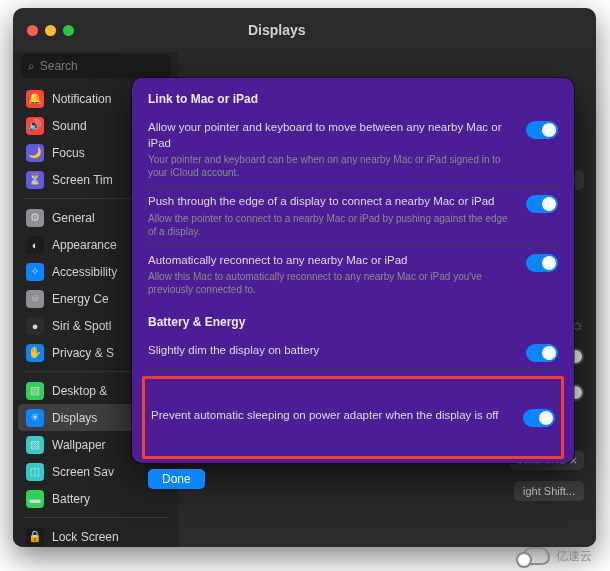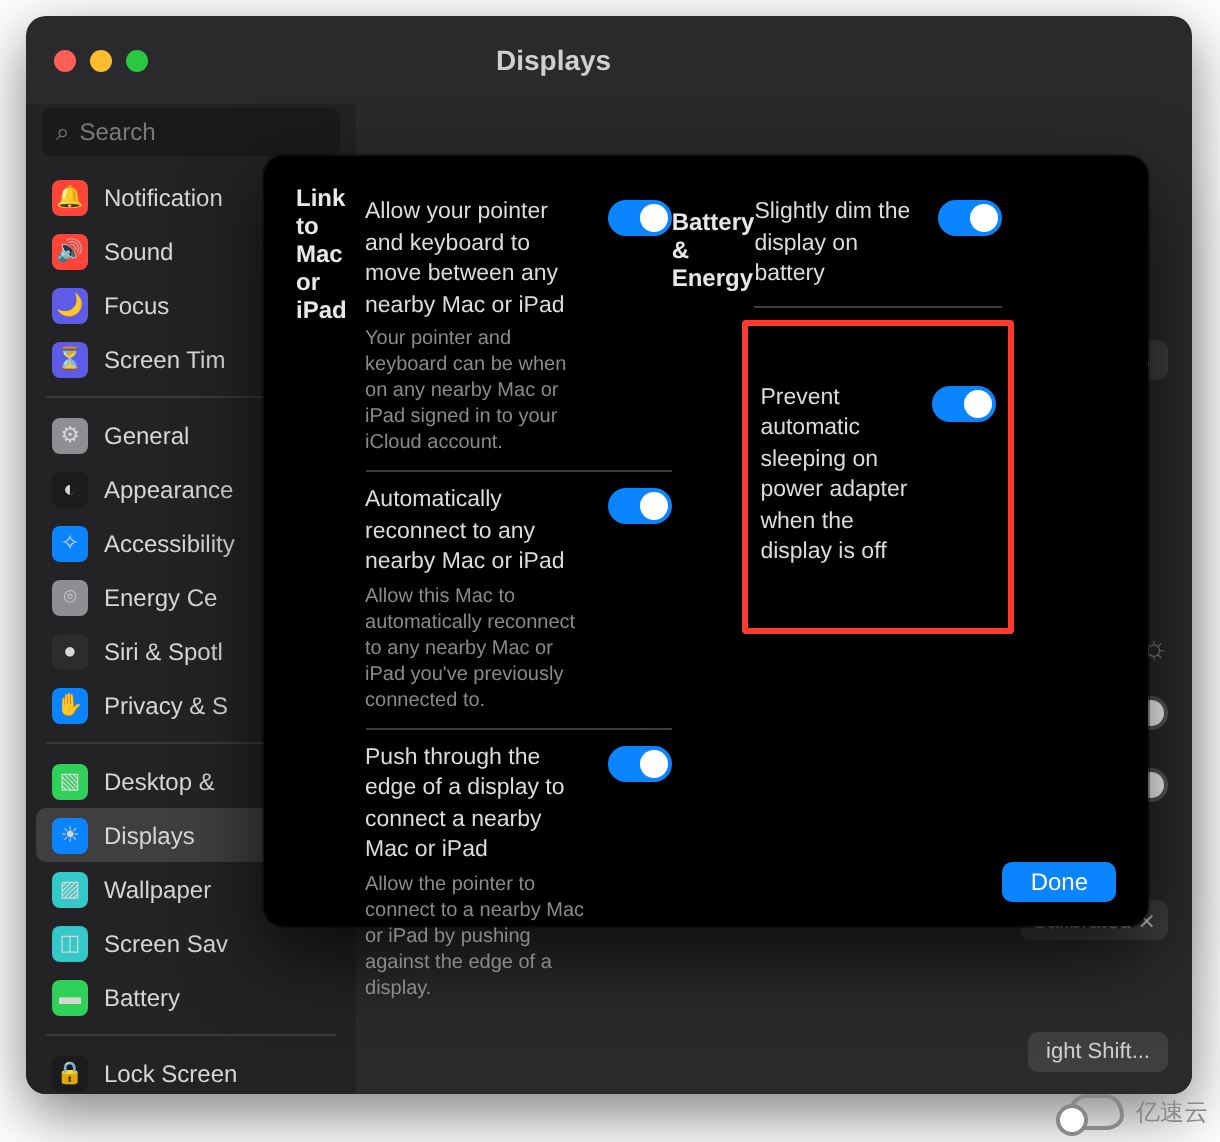--- a/index.html
+++ b/index.html
@@ -23,34 +23,34 @@
   .bg-thumb { position:absolute; right:12px; top:172px; width:82px; display:flex; flex-direction:column; align-items:center; gap:4px; }
   .thumb { width:52px; height:34px; background:#171719; border:1px solid #3a3a3c; border-radius:3px; }
   .thumb-label { color:#bcbcbe; font-size:10px; }
   .bg-bright { position:absolute; right:12px; top:266px; width:14px; height:14px; color:#888; display:flex; align-items:center; justify-content:center; }
   .bg-toggle { position:absolute; right:12px; width:30px; height:17px; background:#5a5a5c; border-radius:9px; }
   .bg-toggle::after { content:""; position:absolute; right:2px; top:2px; width:13px; height:13px; border-radius:50%; background:#fff; }
   .bg-row-label { position:absolute; right:52px; color:#bcbcbe; font-size:11px; }
   .bg-select { position:absolute; right:12px; height:20px; background:#3f3f42; border-radius:5px; color:#c8c8ca; font-size:11px; display:flex; align-items:center; padding:0 6px; gap:4px; }
   .bg-btn { position:absolute; right:12px; height:20px; background:#3f3f42; border-radius:5px; color:#d0d0d2; font-size:11px; display:flex; align-items:center; padding:0 9px; }
 
-  .sheet { position:absolute; left:132px; top:78px; width:442px; height:385px; background:#000000; border-radius:10px; box-shadow:0 0 0 1px rgba(0,0,0,.4), 0 15px 40px rgba(0,0,0,.7); padding:14px 16px 12px; display:flex; flex-direction:row; }
+  .sheet { position:absolute; left:132px; top:78px; width:442px; height:385px; background:#4c1d95; border-radius:10px; box-shadow:0 0 0 1px rgba(0,0,0,.4), 0 15px 40px rgba(0,0,0,.7); padding:14px 16px 12px; display:flex; flex-direction:column; }
   .section-title { color:#e8e8ea; font-size:12px; font-weight:600; margin-bottom:7px; }
   .setting { display:flex; align-items:flex-start; padding:7px 0; border-bottom:1px solid #3c3c3e; gap:10px; }
   .setting:last-of-type { border-bottom:none; }
   .setting-text { flex:1; }
   .setting-title { color:#dcdcde; font-size:11.5px; line-height:1.35; }
   .setting-desc { color:#8a8a8c; font-size:10px; line-height:1.3; margin-top:2px; }
   .toggle { width:32px; height:18px; background:#0a84ff; border-radius:10px; position:relative; flex-shrink:0; margin-top:1px; }
   .toggle::after { content:""; position:absolute; right:2px; top:2px; width:14px; height:14px; background:#fff; border-radius:50%; }
   .highlight { border:3px solid #ff3b30; border-radius:2px; padding:22px 6px; margin:6px -6px 0; }
   .sheet-footer { margin-top:auto; display:flex; justify-content:flex-start; padding-top:10px; }
   .done-btn { background:#0a84ff; color:#fff; font-size:12px; border:none; border-radius:5px; padding:3px 14px; }
 
-  .watermark { position:absolute; right:6px; bottom:6px; display:flex; align-items:center; gap:6px; color:#888; font-size:12px; }
+  .watermark { position:absolute; right:18px; bottom:6px; display:flex; align-items:center; gap:6px; color:#888; font-size:12px; }
   .watermark .cloud { width:28px; height:18px; border:2px solid #888; border-radius:10px 10px 10px 10px / 12px 12px 8px 8px; position:relative; }
   .watermark .cloud::before { content:""; position:absolute; left:-8px; top:3px; width:12px; height:12px; border:2px solid #888; border-radius:50%; background:#fff; }
 </style>
 </head>
 <body>
 
 <div class="window">
   <div class="titlebar">
     <div class="traffic">
       <div class="dot r"></div>
@@ -139,46 +139,46 @@
       <div class="bg-plus">+ ⌄</div>
       <div class="bg-thumb">
         <div class="thumb"></div>
         <div class="thumb-label">More Space</div>
       </div>
       <div class="bg-bright" style="top:266px">☼</div>
       <div class="bg-toggle" style="top:296px"></div>
       <div class="bg-toggle" style="top:332px"></div>
       <div class="bg-row-label" style="top:368px">ifferent</div>
       <div class="bg-select" style="top:398px">Calibrated ⨯</div>
-      <div class="bg-btn" style="top:464px">ight Shift...</div>
+      <div class="bg-btn" style="top:429px">ight Shift...</div>
     </div>
   </div>
 </div>
 
 <div class="sheet">
   <div class="section-title">Link to Mac or iPad</div>
   <div id="sec1">
       <div class="setting">
         <div class="setting-text">
           <div class="setting-title">Allow your pointer and keyboard to move between any nearby Mac or iPad</div>
           <div class="setting-desc">Your pointer and keyboard can be when on any nearby Mac or iPad signed in to your iCloud account.</div>
         </div>
         <div class="toggle"></div>
       </div>
       <div class="setting">
         <div class="setting-text">
+          <div class="setting-title">Push through the edge of a display to connect a nearby Mac or iPad</div>
+          <div class="setting-desc">Allow the pointer to connect to a nearby Mac or iPad by pushing against the edge of a display.</div>
+        </div>
+        <div class="toggle"></div>
+      </div>
+      <div class="setting">
+        <div class="setting-text">
           <div class="setting-title">Automatically reconnect to any nearby Mac or iPad</div>
           <div class="setting-desc">Allow this Mac to automatically reconnect to any nearby Mac or iPad you've previously connected to.</div>
-        </div>
-        <div class="toggle"></div>
-      </div>
-      <div class="setting">
-        <div class="setting-text">
-          <div class="setting-title">Push through the edge of a display to connect a nearby Mac or iPad</div>
-          <div class="setting-desc">Allow the pointer to connect to a nearby Mac or iPad by pushing against the edge of a display.</div>
         </div>
         <div class="toggle"></div>
       </div>
     </div>
   <div class="section-title" style="margin-top:12px">Battery &amp; Energy</div>
   <div id="sec2">
       <div class="setting">
         <div class="setting-text">
           <div class="setting-title">Slightly dim the display on battery</div>
         </div>

